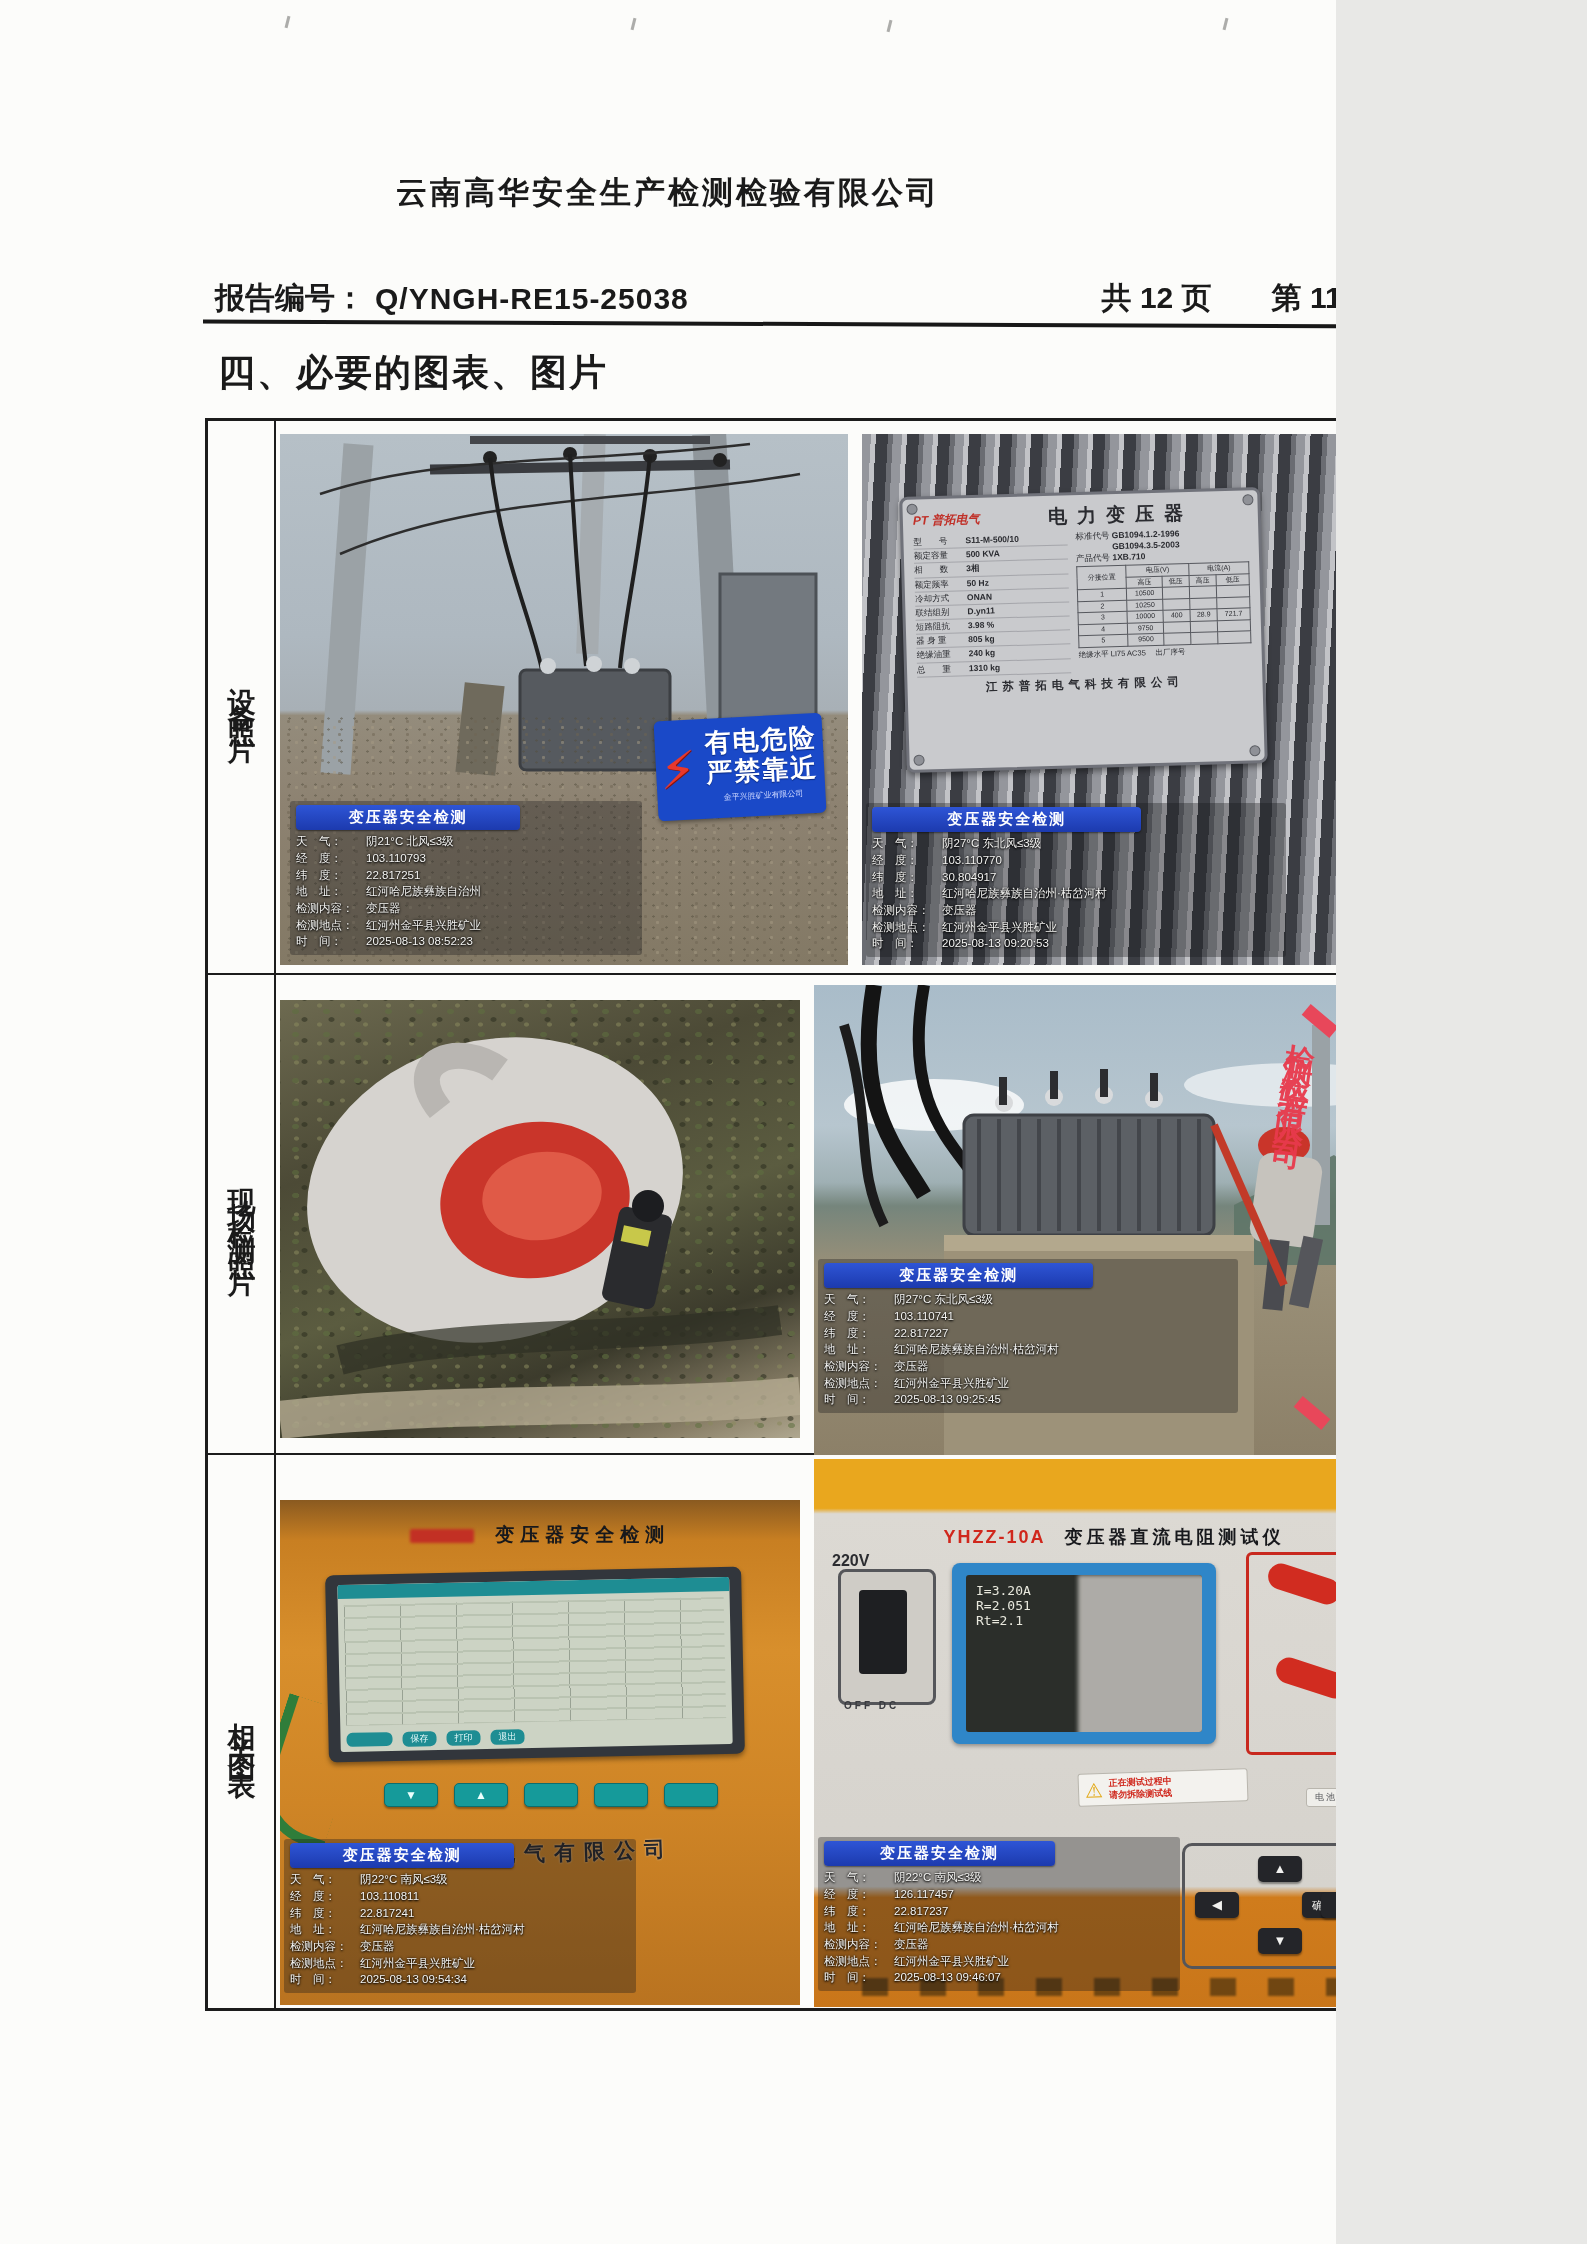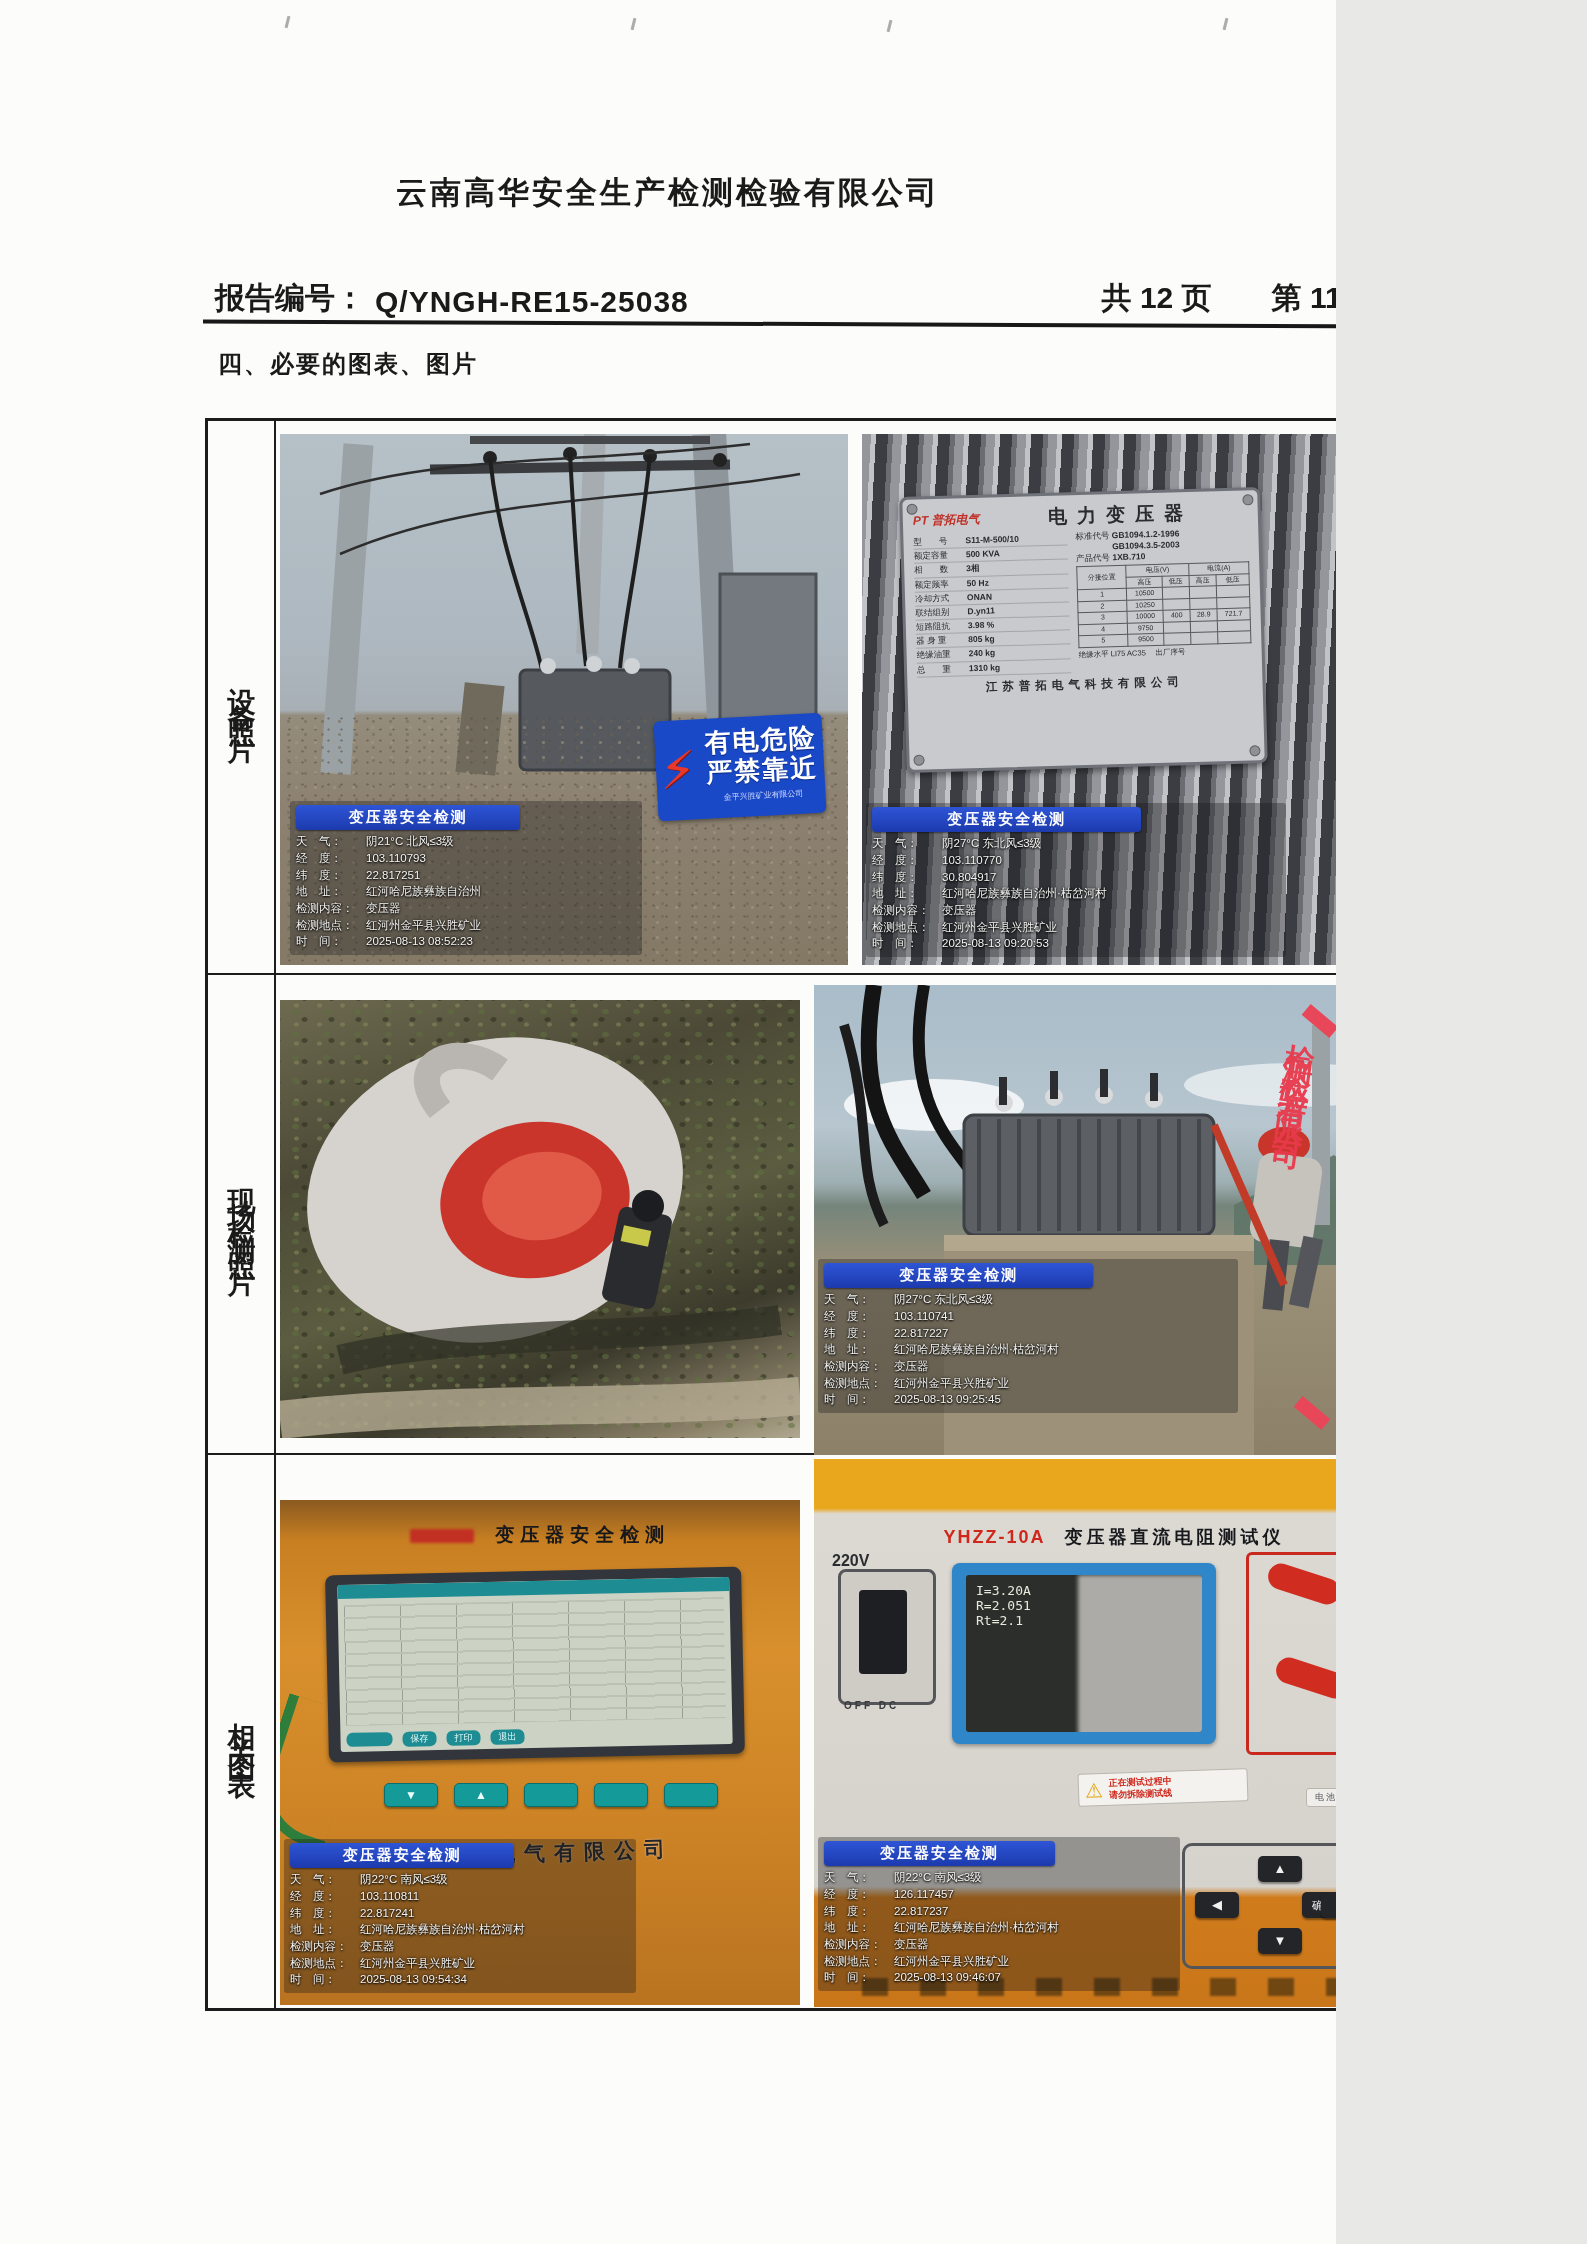--- a/index.html
+++ b/index.html
@@ -6,26 +6,26 @@
   .page{position:relative;width:1336px;height:2244px;background:#fcfcfa;overflow:hidden;
         font-family:"Liberation Sans","DejaVu Sans",sans-serif;color:#1a1a1a;}
   
   .tick{position:absolute;width:3px;height:12px;background:#8a8a88;transform:rotate(14deg);opacity:.7;}
 
   
   .company{position:absolute;top:172px;left:0;width:100%;text-align:center;
            font-size:31px;font-weight:bold;letter-spacing:3px;}
   .doc-title{position:absolute;top:212px;left:0;width:100%;text-align:center;
            font-size:43px;font-weight:bold;letter-spacing:2px;}
-  .report-row{position:absolute;top:278px;left:215px;width:1165px;display:flex;align-items:flex-end;}
+  .report-row{position:absolute;top:278px;left:215px;width:1165px;display:flex;align-items:center;}
   .report-no-label,.report-no{font-size:30px;font-weight:bold;}
   .report-no{margin-left:10px;letter-spacing:1px;}
   .pageinfo{margin-left:auto;display:flex;gap:60px;font-size:30px;font-weight:bold;}
   .hrule{position:absolute;top:322px;left:203px;width:1178px;height:4px;background:#181818;transform:rotate(.25deg);}
-  .section-heading{position:absolute;top:348px;left:218px;font-size:24px;font-weight:bold;letter-spacing:2px;text-align:center;}
+  .section-heading{position:absolute;top:348px;left:218px;font-size:37px;font-weight:bold;letter-spacing:2px;text-align:center;}
 
   
   .photo-table{position:absolute;top:418px;left:205px;width:1243px;height:1593px;
                border:3px solid #1c1c1c;box-sizing:border-box;display:grid;
                grid-template-columns:68px 1fr;grid-template-rows:554px 480px 1fr;}
   .cell{border-right:2px solid #1c1c1c;border-bottom:2px solid #1c1c1c;box-sizing:border-box;position:relative;}
   .cell.last-row{border-bottom:none;}
   .cell.photos{border-right:none;}
   .row-label{display:flex;align-items:center;justify-content:center;}
   .row-label-text{writing-mode:vertical-lr;text-orientation:upright;font-size:28px;font-weight:bold;

